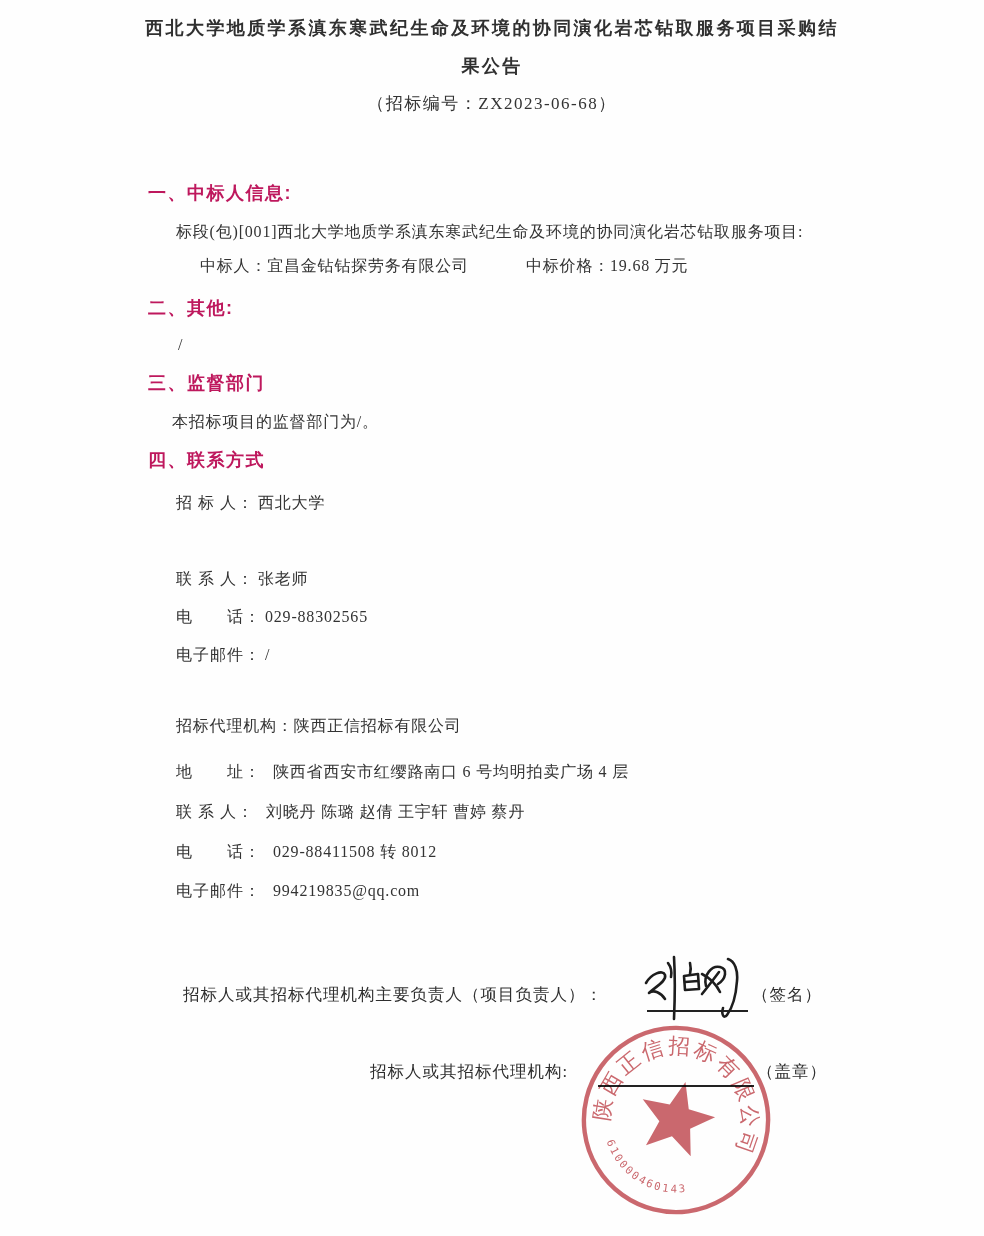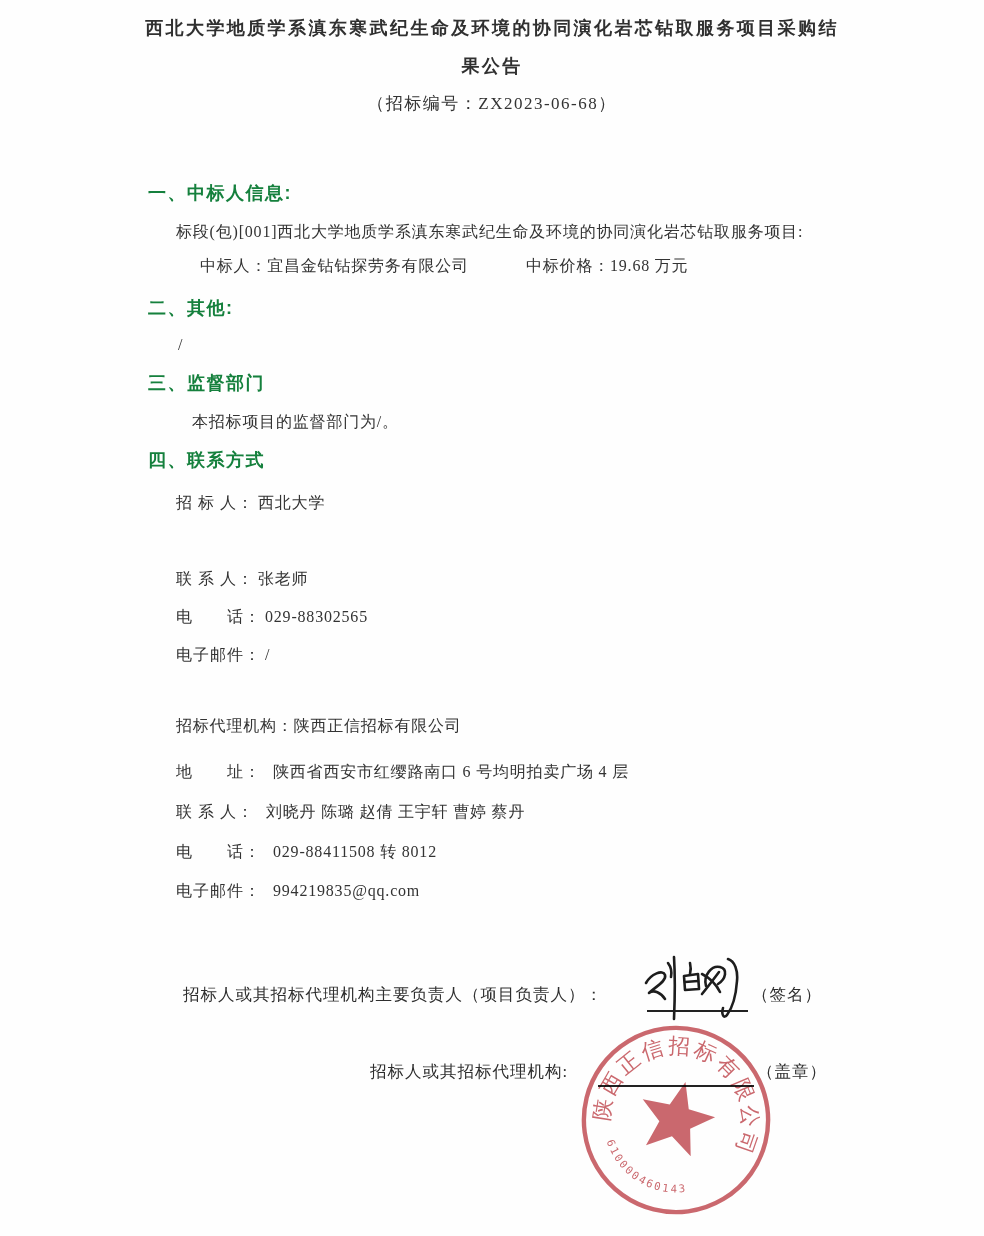--- a/index.html
+++ b/index.html
@@ -19,21 +19,21 @@
     color:#303030;
   }
   .tender-no{
     left:0;right:0;text-align:center;
     font-size:17px;letter-spacing:1.5px;color:#333;
   }
   .heading{
     left:148px;
     font-family:"Liberation Sans","DejaVu Sans",sans-serif;
     font-weight:700;font-size:18px;letter-spacing:1.5px;
-    color:#15803d;
+    color:#be185d;
   }
   .body-line{font-size:16px;letter-spacing:0.8px;color:#333;}
   .row-label{display:inline-block;letter-spacing:1px;}
   .row-value{display:inline-block;padding-left:4px;margin-top:6px;}
   .uline{position:absolute;height:2px;background:#222;}
   .sig-note{font-size:16.5px;letter-spacing:1px;color:#2e2e2e;}
   .stamp-wrap{
     position:absolute;left:578px;top:1022px;width:196px;height:196px;
     opacity:0.82;mix-blend-mode:multiply;pointer-events:none;
   }
@@ -50,21 +50,21 @@
 
   <div class="abs heading" style="top:181px;">一、中标人信息:</div>
   <div class="abs body-line" style="left:176px;top:222px;">标段(包)[001]西北大学地质学系滇东寒武纪生命及环境的协同演化岩芯钻取服务项目:</div>
   <div class="abs body-line" style="left:200px;top:256px;"><span>中标人：</span><span>宜昌金钻钻探劳务有限公司</span></div>
   <div class="abs body-line" style="left:526px;top:256px;"><span>中标价格：</span><span>19.68 万元</span></div>
 
   <div class="abs heading" style="top:296px;">二、其他:</div>
   <div class="abs body-line" style="left:178px;top:336px;">/</div>
 
   <div class="abs heading" style="top:371px;">三、监督部门</div>
-  <div class="abs body-line" style="left:192px;top:412px;text-align:center;">本招标项目的监督部门为/。</div>
+  <div class="abs body-line" style="left:172px;top:412px;text-align:center;">本招标项目的监督部门为/。</div>
 
   <div class="abs heading" style="top:448px;text-align:right;">四、联系方式</div>
 
   <div class="abs body-line" style="left:176px;top:487px;"><span class="row-label">招 标 人：</span><span class="row-value">西北大学</span></div>
   <div class="abs body-line" style="left:176px;top:563px;"><span class="row-label">联 系 人：</span><span class="row-value">张老师</span></div>
   <div class="abs body-line" style="left:176px;top:602px;"><span class="row-label">电　　话：</span><span class="row-value">029-88302565</span></div>
   <div class="abs body-line" style="left:176px;top:640px;"><span class="row-label">电子邮件：</span><span class="row-value">/</span></div>
 
   <div class="abs body-line" style="left:176px;top:716px;text-align:right;"><span>招标代理机构：</span><span>陕西正信招标有限公司</span></div>
   <div class="abs body-line" style="left:176px;top:756px;"><span class="row-label">地　　址：</span><span class="row-value" style="padding-left:12px;text-align:center;">陕西省西安市红缨路南口 6 号均明拍卖广场 4 层</span></div>

